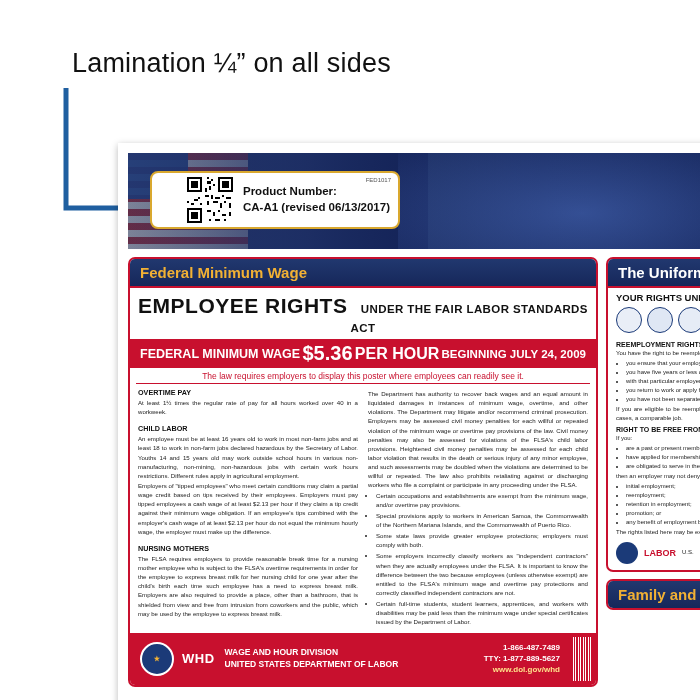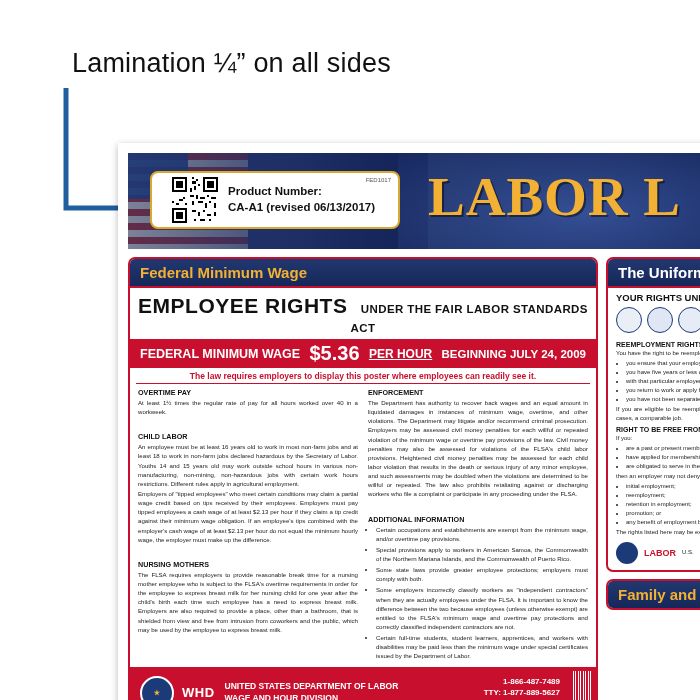--- a/index.html
+++ b/index.html
@@ -52,21 +52,21 @@
     background:linear-gradient(90deg,rgba(30,48,100,.15) 0%,rgba(25,42,95,.75) 55%,rgba(20,35,88,1) 100%);
   }
   .header-glow{
     position:absolute;right:-40px;top:-40px;width:460px;height:200px;
     background:radial-gradient(ellipse at 40% 50%, rgba(90,130,220,.45) 0%, rgba(30,50,110,0) 70%);
   }
   .qr-box{
     position:absolute;left:22px;top:18px;
     width:250px;height:58px;
     background:#fff;border:2px solid #d9a82e;border-radius:8px;
-    display:flex;align-items:center;padding:0 20px;box-sizing:border-box;
+    display:flex;align-items:center;padding:0 8px;box-sizing:border-box;justify-content:flex-end;
   }
   .qr-img{width:46px;height:46px;flex:0 0 46px;}
   .qr-text{margin-left:10px;font-size:11.5px;line-height:1.35;color:#111;font-weight:bold;}
   .qr-code-id{
     position:absolute;right:7px;top:3px;font-size:6px;color:#555;font-weight:normal;
   }
   .labor-title{
     position:absolute;left:300px;top:14px;
     font-size:55px;line-height:60px;font-weight:bold;
     color:#f2b134;letter-spacing:1px;
@@ -102,34 +102,34 @@
   .er-title .big{font-size:21px;font-weight:bold;letter-spacing:.5px;color:#111;}
   .er-title .small{font-size:11.5px;font-weight:bold;letter-spacing:.4px;color:#111;}
 
   .wage-bar{
     background:#c8102e;color:#fff;
     display:flex;align-items:center;justify-content:space-between;
     padding:3px 10px;font-weight:bold;
   }
   .wage-bar .lbl{font-size:12.5px;}
   .wage-bar .amt{font-size:20px;}
-  .wage-bar .per{font-size:12px;text-decoration:underline;}
+  .wage-bar .per{font-size:16px;}
   .wage-bar .beg{font-size:11.5px;}
 
   .notice{
-    text-align:center;color:#c8102e;font-weight:bold;font-size:8.5px;
+    text-align:center;color:#c8102e;font-weight:normal;font-size:8.5px;
     padding:3px 4px 2px 4px;
   }
   .rule{height:1px;background:#c8102e;margin:0 6px;}
 
   .two-col{
     display:flex;gap:10px;padding:4px 8px 4px 8px;
   }
   .two-col > div{flex:1;}
-  .sec-h{font-size:7.2px;font-weight:bold;color:#111;margin-top:16px;text-transform:uppercase;}
+  .sec-h{font-size:7.2px;font-weight:bold;color:#111;margin-top:8px;text-transform:uppercase;}
   .sec-h:first-child{margin-top:0;}
   .sec-p{font-size:6.1px;line-height:1.5;color:#222;text-align:justify;margin:1px 0 0 0;}
   .bullets{margin:1px 0 0 0;padding-left:8px;}
   .bullets li{font-size:6.1px;line-height:1.5;color:#222;text-align:justify;margin-bottom:2px;}
 
   .whd-bar{
     background:#c8102e;color:#fff;
     display:flex;align-items:center;
     padding:6px 10px;position:relative;min-height:40px;
   }
@@ -233,21 +233,20 @@
               <rect x="6" y="12" width="1" height="1"></rect>
           </g>
         </svg>
         <div class="qr-text">
           <span class="qr-code-id">FED1017</span>
           <div>Product Number:</div>
           <div>CA-A1 (revised 06/13/2017)</div>
         </div>
       </div>
 
-      <div class="labor-title">LABOR L</div>
     </div>
 
     <div class="columns">
 
       <div class="col-left">
 
         <div class="panel">
           <div class="panel-header gold">Federal Minimum Wage</div>
 
           <div class="er-title">
@@ -270,39 +269,37 @@
             <div>
               <div class="sec-h">OVERTIME PAY</div>
               <p class="sec-p">At least 1½ times the regular rate of pay for all hours worked over 40 in a workweek.</p>
               <div class="sec-h">CHILD LABOR</div>
               <p class="sec-p">An employee must be at least 16 years old to work in most non-farm jobs and at least 18 to work in non-farm jobs declared hazardous by the Secretary of Labor. Youths 14 and 15 years old may work outside school hours in various non-manufacturing, non-mining, non-hazardous jobs with certain work hours restrictions. Different rules apply in agricultural employment.</p>
               <p class="sec-p">Employers of "tipped employees" who meet certain conditions may claim a partial wage credit based on tips received by their employees. Employers must pay tipped employees a cash wage of at least $2.13 per hour if they claim a tip credit against their minimum wage obligation. If an employee's tips combined with the employer's cash wage of at least $2.13 per hour do not equal the minimum hourly wage, the employer must make up the difference.</p>
               <div class="sec-h">NURSING MOTHERS</div>
               <p class="sec-p">The FLSA requires employers to provide reasonable break time for a nursing mother employee who is subject to the FLSA's overtime requirements in order for the employee to express breast milk for her nursing child for one year after the child's birth each time such employee has a need to express breast milk. Employers are also required to provide a place, other than a bathroom, that is shielded from view and free from intrusion from coworkers and the public, which may be used by the employee to express breast milk.</p>
             </div>
             <div>
-              <div class="sec-h">ENFORCEMENT</div>
               <p class="sec-p">The Department has authority to recover back wages and an equal amount in liquidated damages in instances of minimum wage, overtime, and other violations. The Department may litigate and/or recommend criminal prosecution. Employers may be assessed civil money penalties for each willful or repeated violation of the minimum wage or overtime pay provisions of the law. Civil money penalties may also be assessed for violations of the FLSA's child labor provisions. Heightened civil money penalties may be assessed for each child labor violation that results in the death or serious injury of any minor employee, and such assessments may be doubled when the violations are determined to be willful or repeated. The law also prohibits retaliating against or discharging workers who file a complaint or participate in any proceeding under the FLSA.</p>
-              <div class="sec-h">ADDITIONAL INFORMATION</div>
               <ul class="bullets">
                 <li>Certain occupations and establishments are exempt from the minimum wage, and/or overtime pay provisions.</li>
                 <li>Special provisions apply to workers in American Samoa, the Commonwealth of the Northern Mariana Islands, and the Commonwealth of Puerto Rico.</li>
                 <li>Some state laws provide greater employee protections; employers must comply with both.</li>
                 <li>Some employers incorrectly classify workers as "independent contractors" when they are actually employees under the FLSA. It is important to know the difference between the two because employees (unless otherwise exempt) are entitled to the FLSA's minimum wage and overtime pay protections and correctly classified independent contractors are not.</li>
                 <li>Certain full-time students, student learners, apprentices, and workers with disabilities may be paid less than the minimum wage under special certificates issued by the Department of Labor.</li>
               </ul>
             </div>
           </div>
 
           <div class="whd-bar">
             <div class="whd-seal">★</div>
             <div class="whd-logo">WHD</div>
             <div class="whd-txt">
+              <div>WAGE AND HOUR DIVISION</div>
               <div>UNITED STATES DEPARTMENT OF LABOR</div>
-              <div>WAGE AND HOUR DIVISION</div>
             </div>
             <div class="whd-right">
               <div>1-866-487-7489</div>
               <div>TTY: 1-877-889-5627</div>
               <div class="web">www.dol.gov/whd</div>
             </div>
             <div class="whd-barcode"></div>
           </div>
         </div>
 

